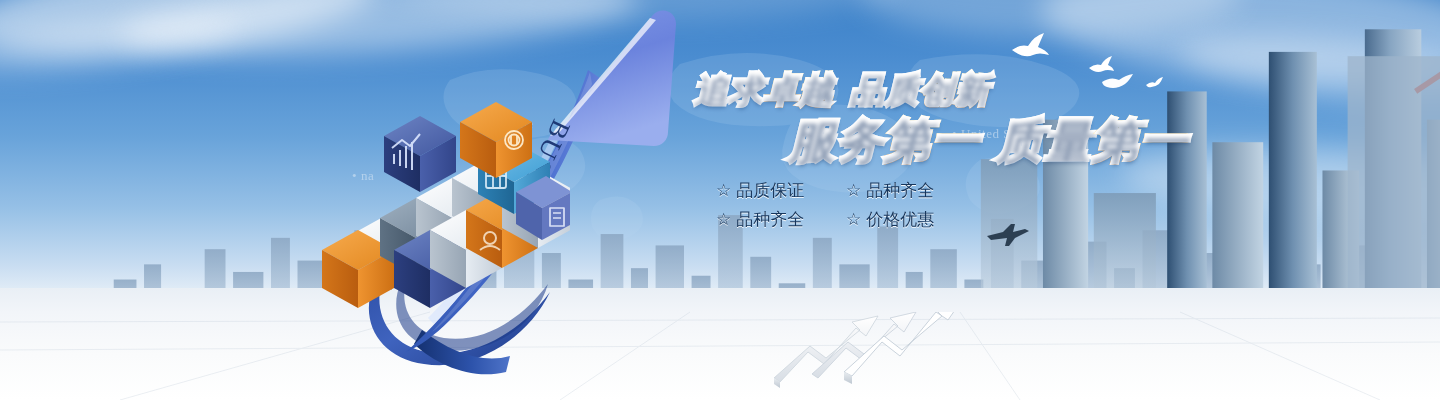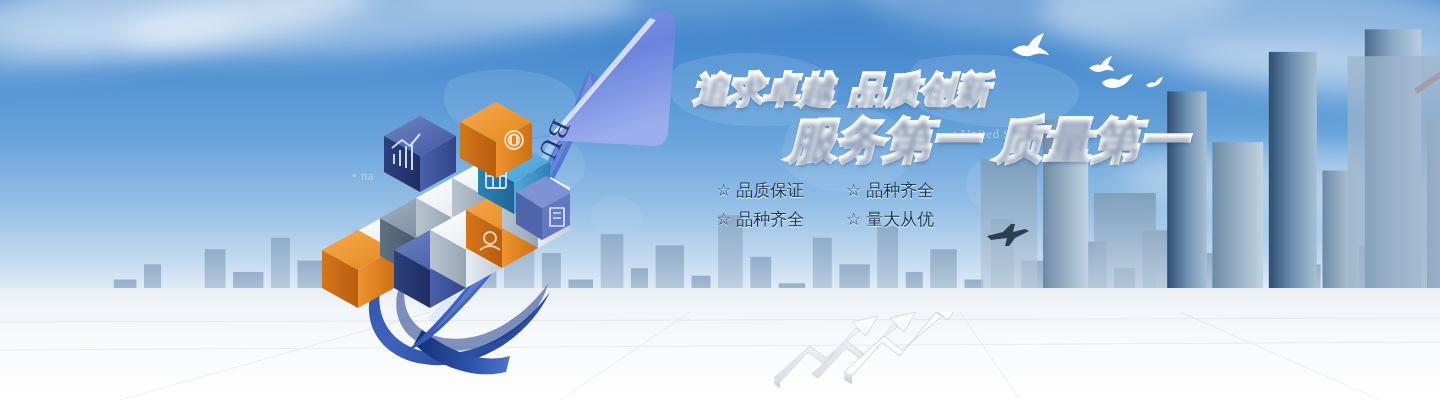--- a/index.html
+++ b/index.html
@@ -559,19 +559,19 @@
       <div class="feat">
         <span class="star">☆</span>
         <span>品种齐全</span>
       </div>
       <div class="feat">
         <span class="star">☆</span>
         <span>品种齐全</span>
       </div>
       <div class="feat">
         <span class="star">☆</span>
-        <span>量大从优</span>
+        <span>价格优惠</span>
       </div>
     </div>
 
   </div>
 
 </div>
 
 </body></html>

